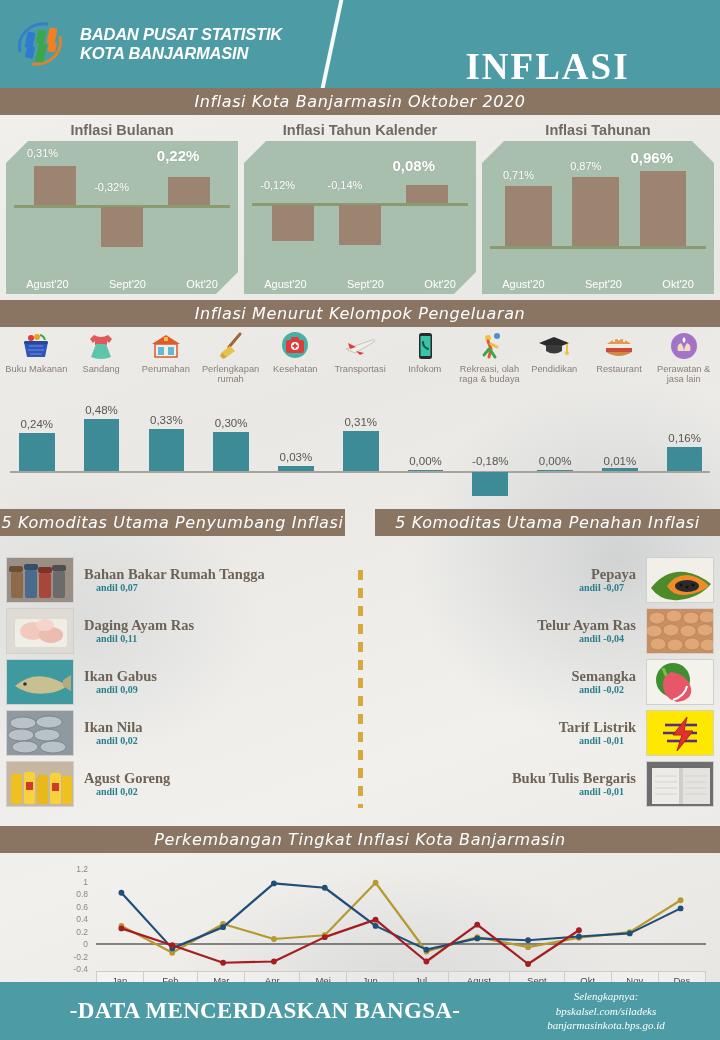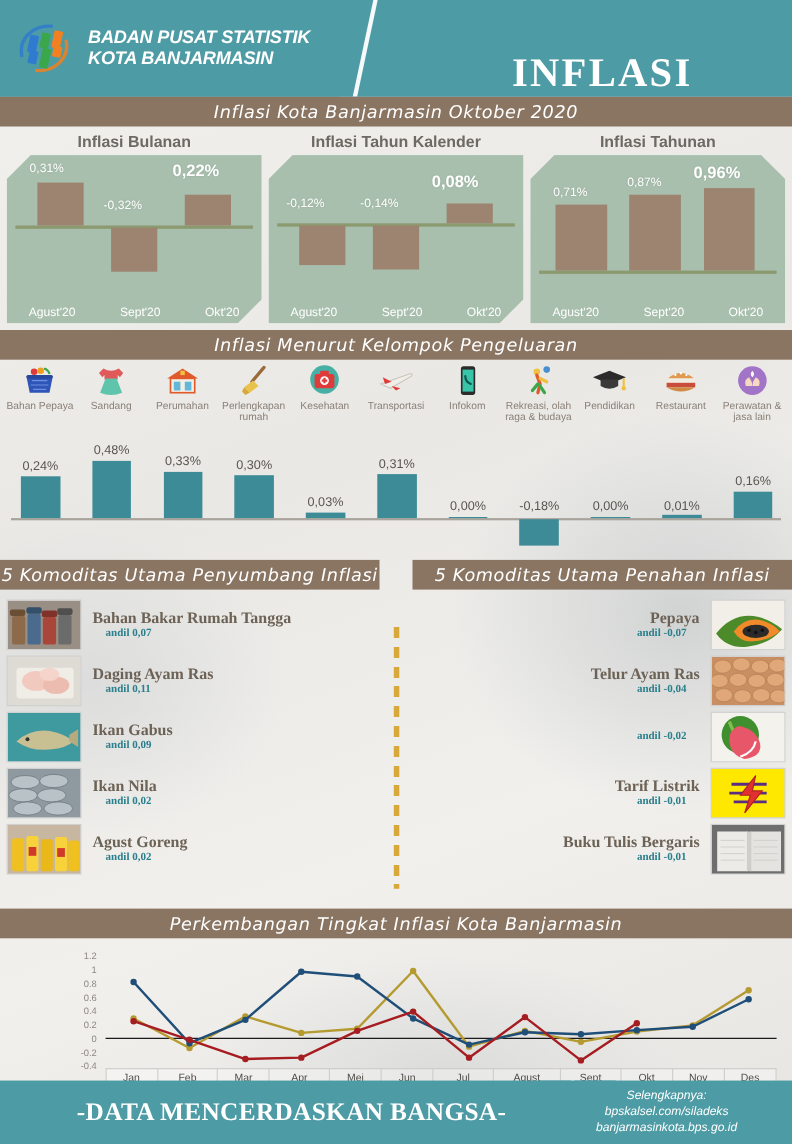--- a/index.html
+++ b/index.html
@@ -117,21 +117,21 @@
   .kchart { position: relative; height: 108px; margin-top: 2px; }
   .kzero { position: absolute; left: 6px; right: 6px; height: 2px; background: #a8a49c; }
   .kbar { position: absolute; background: #3d8b96; }
   .klbl {
     position: absolute; color: #5a5650; font-size: 11.5px; white-space: nowrap;
     text-align: center;
   }
 
   
   .komoditas { position: relative; height: 290px; display: flex; }
-  .kom-col { width: 360px; position: relative; padding-top: 0px; }
+  .kom-col { width: 360px; position: relative; padding-top: 12px; }
   .kom-list { padding: 7px 6px 0 6px; }
   .kom-item {
     display: flex; align-items: center; height: 50px; margin-bottom: 1px;
   }
   .kom-item.right { flex-direction: row-reverse; }
   .kom-thumb {
     width: 68px; height: 46px; flex: 0 0 68px; overflow: hidden;
     border: 1px solid rgba(0,0,0,.06); background: #ddd;
   }
   .kom-thumb svg { display: block; width: 68px; height: 46px; }
@@ -188,20 +188,21 @@
   .foot-right {
     position: absolute; right: 0; bottom: 0; width: 260px; height: 58px;
     background: #4d9ba4;
     clip-path: polygon(12% 0, 100% 0, 100% 100%, 0 100%);
     display: flex; flex-direction: column; align-items: center; justify-content: center;
     padding-left: 32px;
   }
   .foot-right div {
     color: #ffffff; font-size: 11px; font-style: italic; line-height: 1.35;
     text-align: center;
+    font-family: Liberation Serif, serif;
   }
   .foot-diag {
     position: absolute; bottom: 0; left: 512px; width: 3px; height: 58px;
     background: #ffffff; transform: skewX(-14deg);
   }
 </style>
 </head>
 <body>
 
 <div class="page">
@@ -314,21 +315,21 @@
         <svg class="ico" viewBox="0 0 36 30">
           <circle cx="13" cy="7" r="3" fill="#e03b3b"></circle>
             <circle cx="19" cy="6" r="3" fill="#f0a020"></circle>
           <path d="M22 4 q4 1 5 5" stroke="#3aa84a" stroke-width="2" fill="none"></path>
           <path d="M6 11 h24 l-3 15 h-18 z" fill="#2f55b8"></path>
           <rect x="6" y="10" width="24" height="3" rx="1.4" fill="#27479a"></rect>
           <g stroke="#6f8fe0" stroke-width="1">
               <path d="M11 15h14M10 19h16M12 23h12"></path>
             </g>
         </svg>
-        <span class="cap">Bahan Pepaya</span>
+        <span class="cap">Buku Makanan</span>
       </div>
 
       <div class="icon-cell">
         <svg class="ico" viewBox="0 0 36 30">
           <path d="M11 4 q7 4 14 0 l4 4 -3 4 -2-2 v4 h-12 v-4 l-2 2 -3-4 z" fill="#e05a5a"></path>
           <path d="M13 13 h10 l5 13 q-10 4 -20 0 z" fill="#5ec4ab"></path>
         </svg>
         <span class="cap">Sandang</span>
       </div>
 
@@ -632,20 +633,21 @@
           <div class="kom-thumb">
             <svg viewBox="0 0 68 46">
                 <rect width="68" height="46" fill="#f4f2ed"></rect>
               <circle cx="26" cy="20" r="17" fill="#3f8f2e"></circle>
               <path d="M16 8 q8 22 24 26" stroke="#7fc04a" stroke-width="3" fill="none"></path>
               <path d="M30 42 q-14-4 -14-18 q0-8 8-12 q16 2 20 16 q2 12 -14 14z" fill="#e8566a"></path>
               <path d="M26 40 q12-4 14-14" stroke="#ffffff" stroke-width="2" fill="none"></path>
             </svg>
           </div>
           <div class="kom-text">
+            <div class="kom-name">Semangka</div>
             <div class="kom-andil">andil -0,02</div>
           </div>
         </div>
 
         <div class="kom-item right">
           <div class="kom-thumb">
             <svg viewBox="0 0 68 46">
                 <rect width="68" height="46" fill="#ffe800"></rect>
               <g stroke="#5a2d82" stroke-width="2.6" fill="none">
                 <path d="M18 14 h32"></path>

